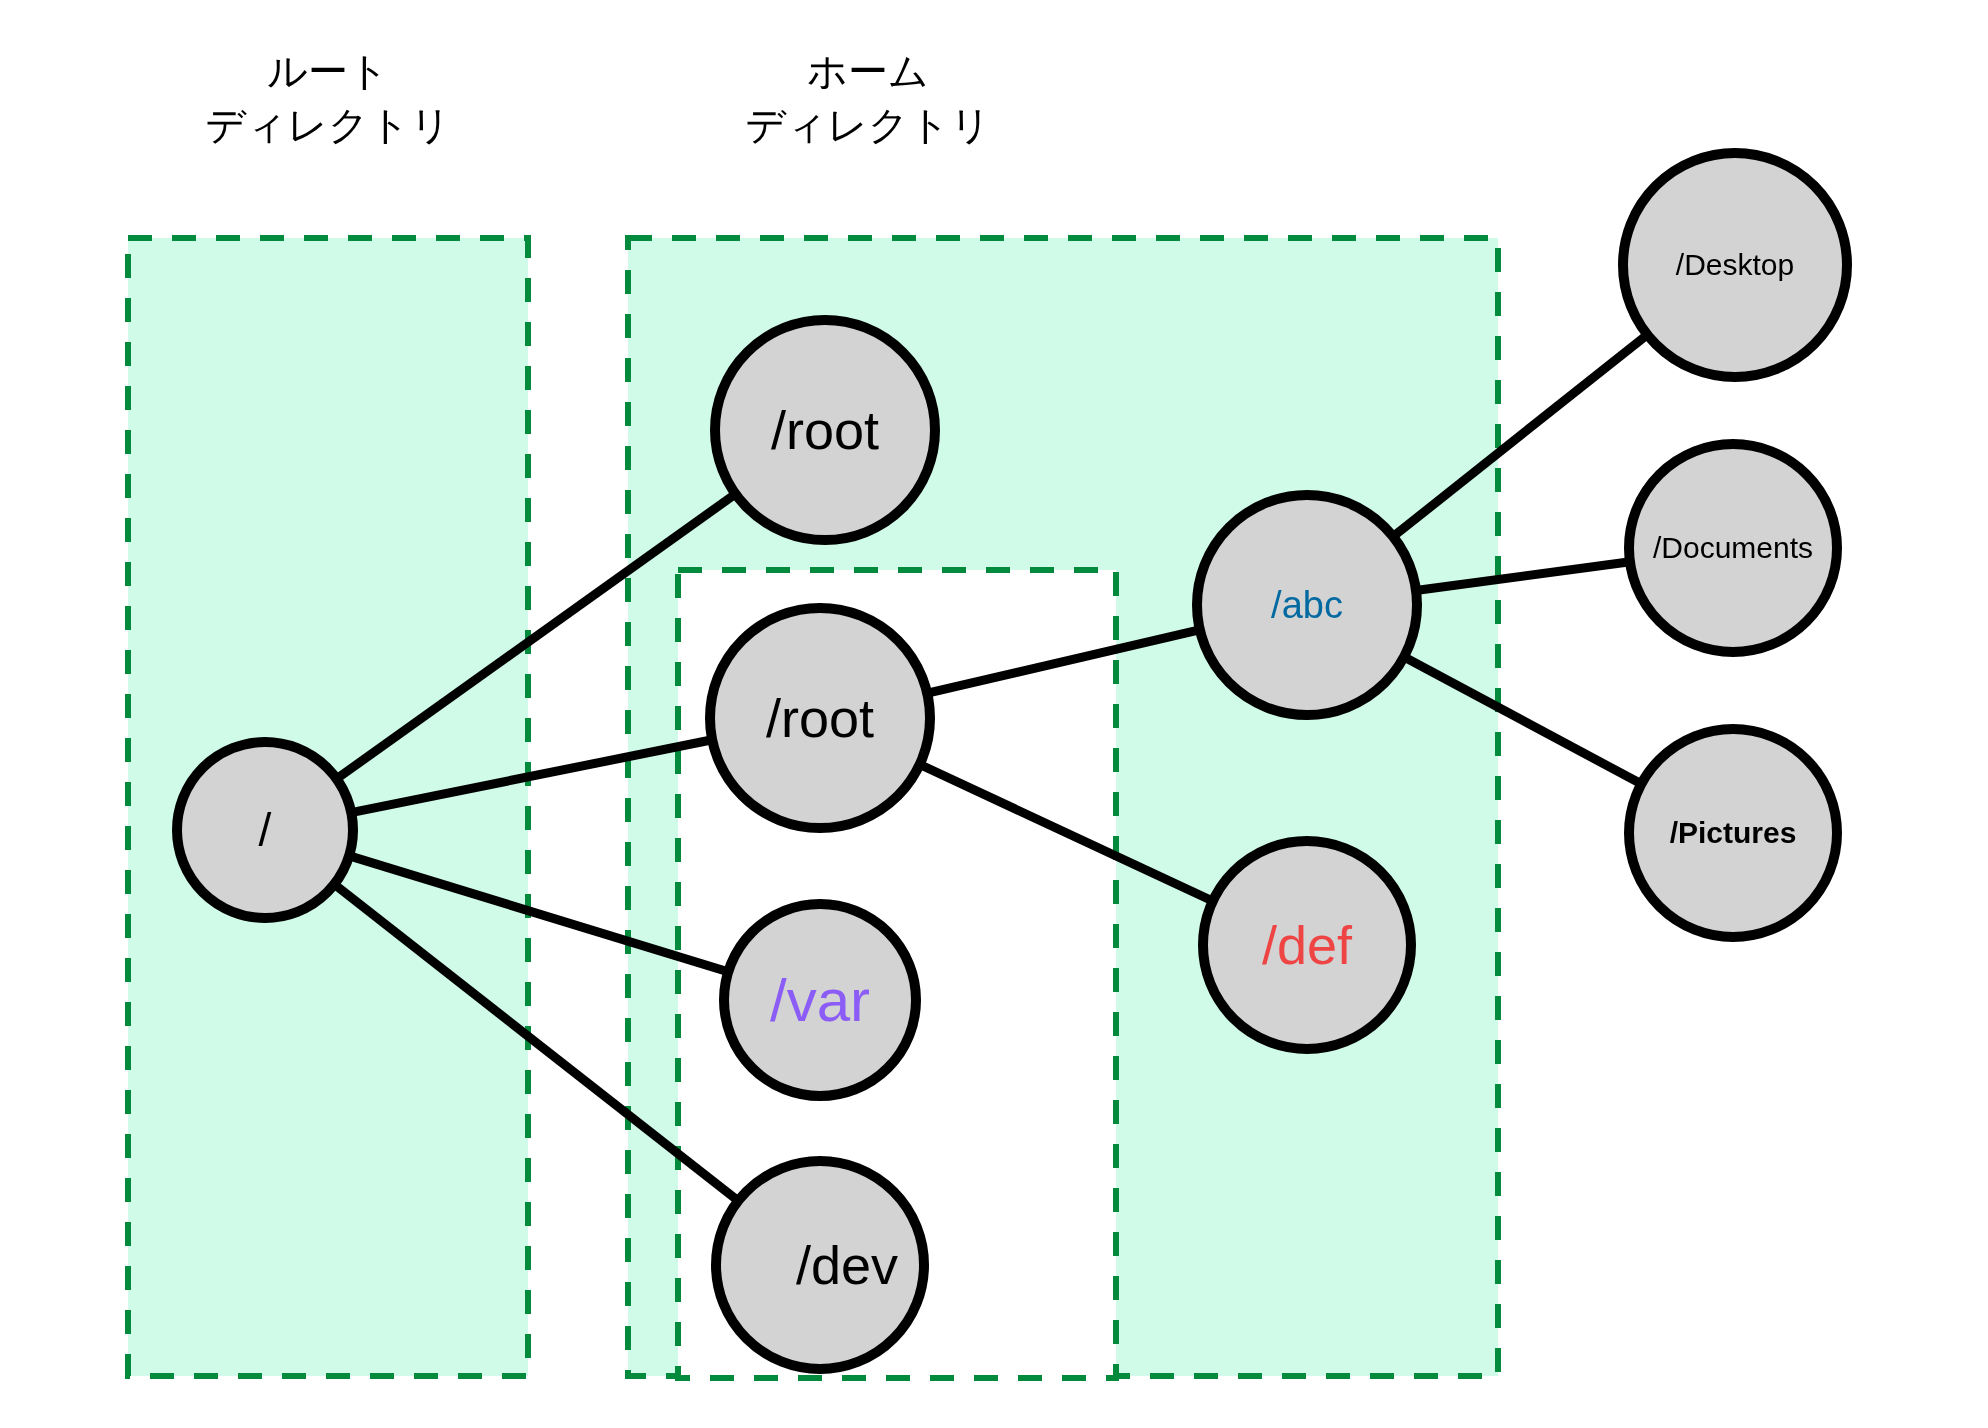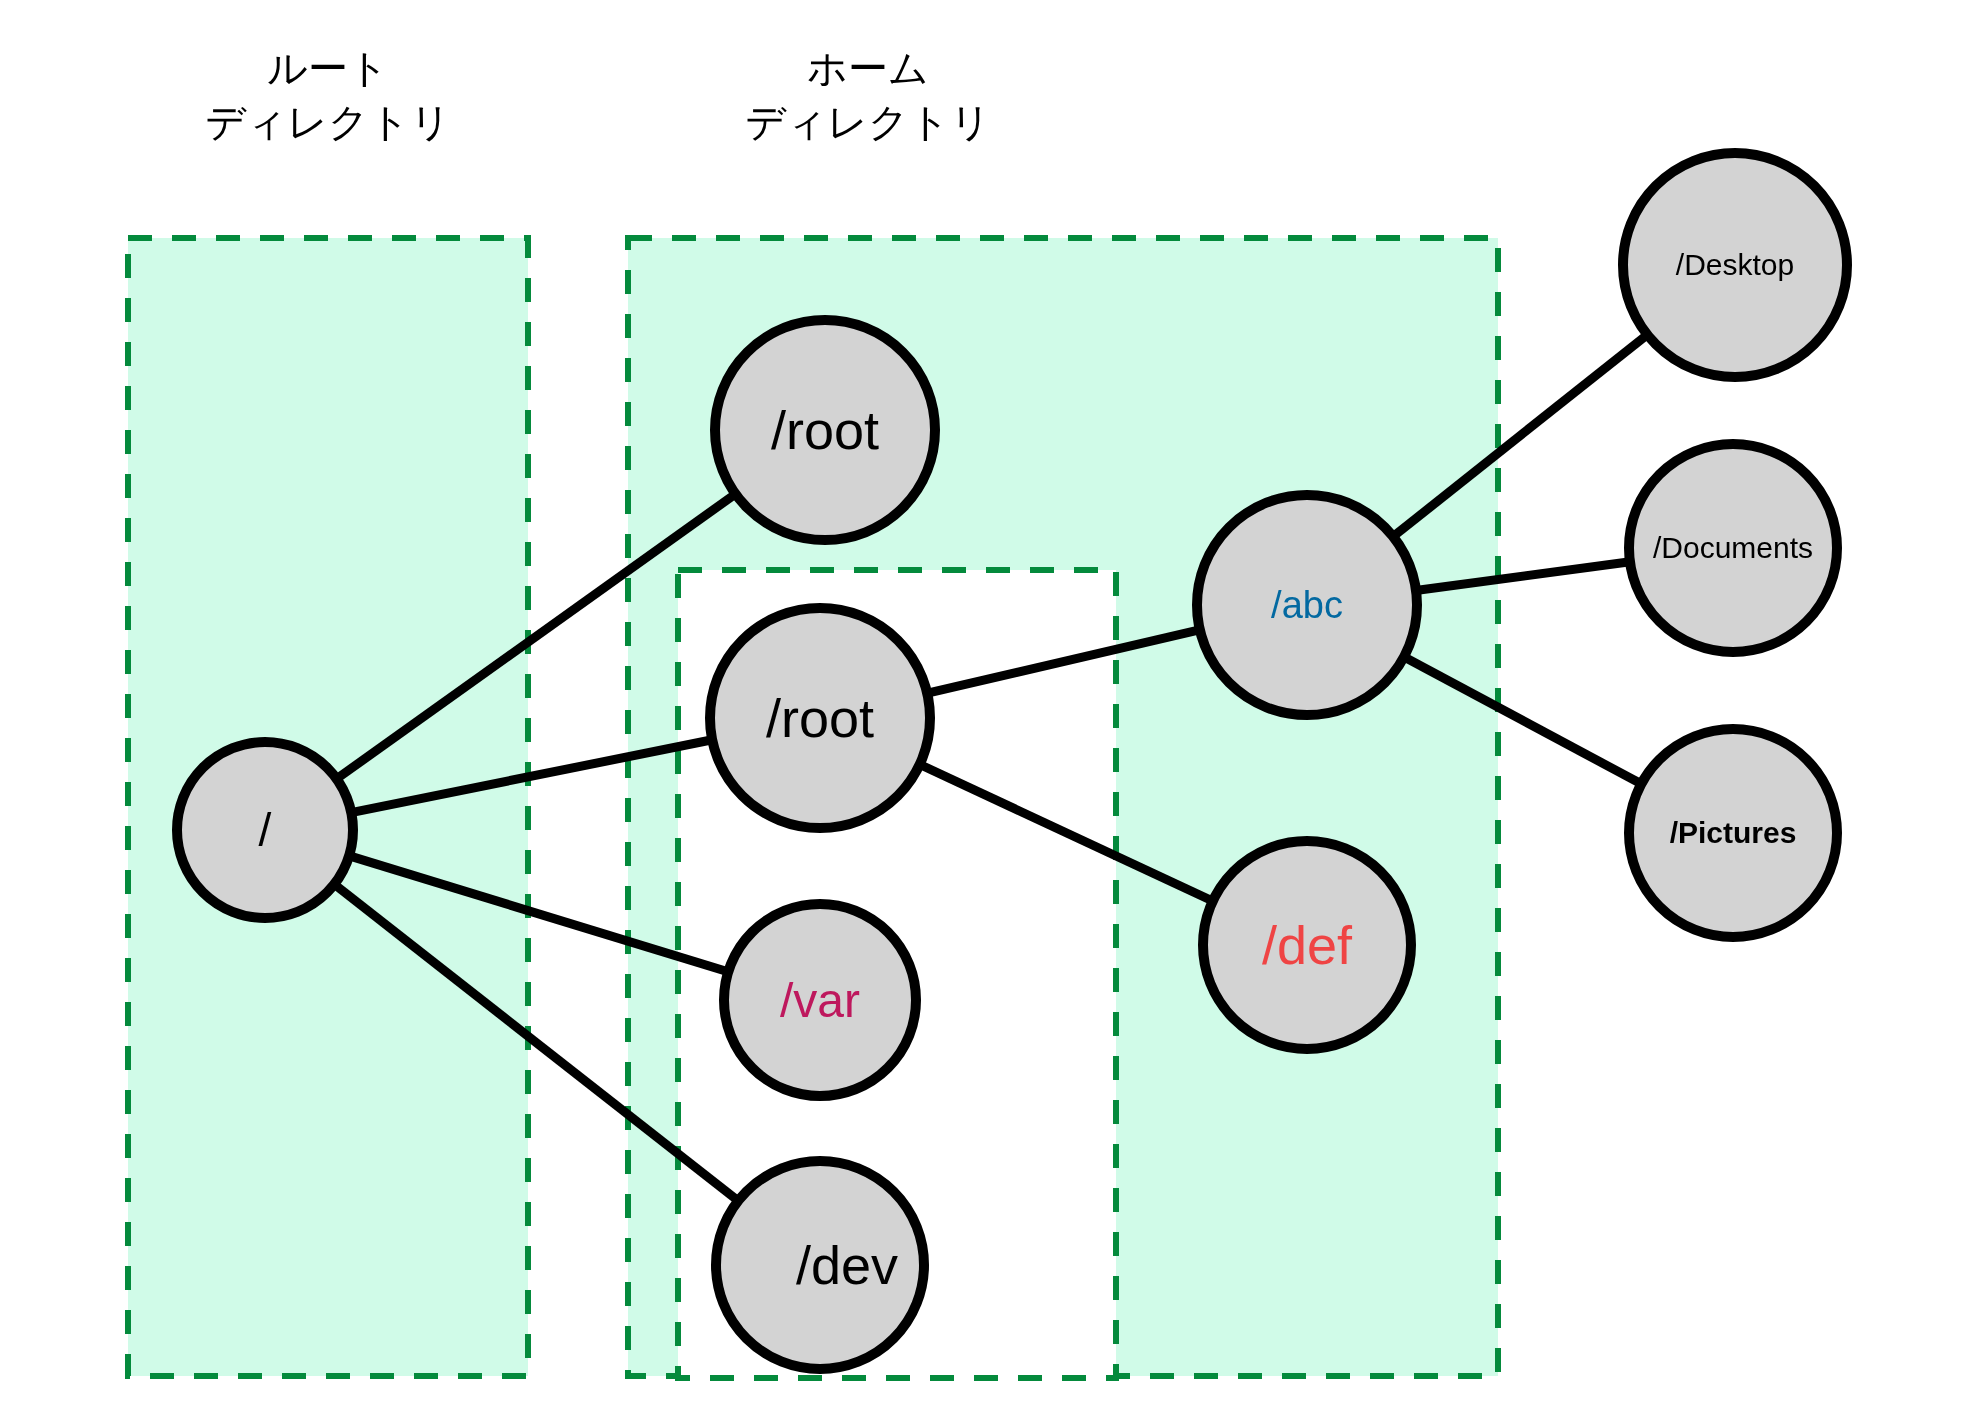--- a/index.html
+++ b/index.html
@@ -26,21 +26,21 @@
     width: 1988px;
     height: 1428px;
   }
   .region-label {
     position: absolute;
     text-align: center;
     font-size: 40px;
     line-height: 1.35;
     color: #000000;
     white-space: pre-line;
-    font-family: Liberation Mono, monospace;
+    font-family: Liberation Serif, serif;
   }
   .node-label {
     position: absolute;
     transform: translate(-50%, -50%);
     color: #000000;
     white-space: nowrap;
     pointer-events: none;
     font-family: "Liberation Sans", "DejaVu Sans", sans-serif;
   }
 </style>
@@ -77,21 +77,21 @@
         <circle cx="1735" cy="265" r="112" fill="#d3d3d3" stroke="#000000" stroke-width="10"></circle>
         <circle cx="1733" cy="548" r="104" fill="#d3d3d3" stroke="#000000" stroke-width="10"></circle>
         <circle cx="1733" cy="833" r="104" fill="#d3d3d3" stroke="#000000" stroke-width="10"></circle>
       </g>
   </svg>
 
   <div id="labels-layer">
       <div class="node-label" style="left: 265px; top: 830px; font-size: 46px; color: rgb(0, 0, 0);">/</div>
       <div class="node-label" style="left: 825px; top: 430px; font-size: 54px; color: rgb(0, 0, 0);">/root</div>
       <div class="node-label" style="left: 820px; top: 718px; font-size: 54px; color: rgb(0, 0, 0);">/root</div>
-      <div class="node-label" style="left: 820px; top: 1000px; font-size: 48px; color: #be185d;">/var</div>
+      <div class="node-label" style="left: 820px; top: 1000px; font-size: 60px; color: #8b5cf6;">/var</div>
       <div class="node-label" style="left: 820px; top: 1265px; font-size: 54px; color: rgb(0, 0, 0); margin-left: 27px;">/dev</div>
       <div class="node-label" style="left: 1307px; top: 605px; font-size: 38px; color: #0369a1;">/abc</div>
       <div class="node-label" style="left: 1307px; top: 945px; font-size: 54px; color: #ef4444;">/def</div>
       <div class="node-label" style="left: 1735px; top: 265px; font-size: 30px; color: rgb(0, 0, 0);">/Desktop</div>
       <div class="node-label" style="left: 1733px; top: 548px; font-size: 30px; color: rgb(0, 0, 0);">/Documents</div>
       <div class="node-label" style="left: 1733px; top: 833px; font-size: 30px; color: rgb(0, 0, 0); font-weight: bold;">/Pictures</div>
       <div class="region-label" style="left: 328px; top: 45px; width: 320px; margin-left: -160px;">ルート
 ディレクトリ</div>
       <div class="region-label" style="left: 868px; top: 45px; width: 320px; margin-left: -160px;">ホーム
 ディレクトリ</div>

